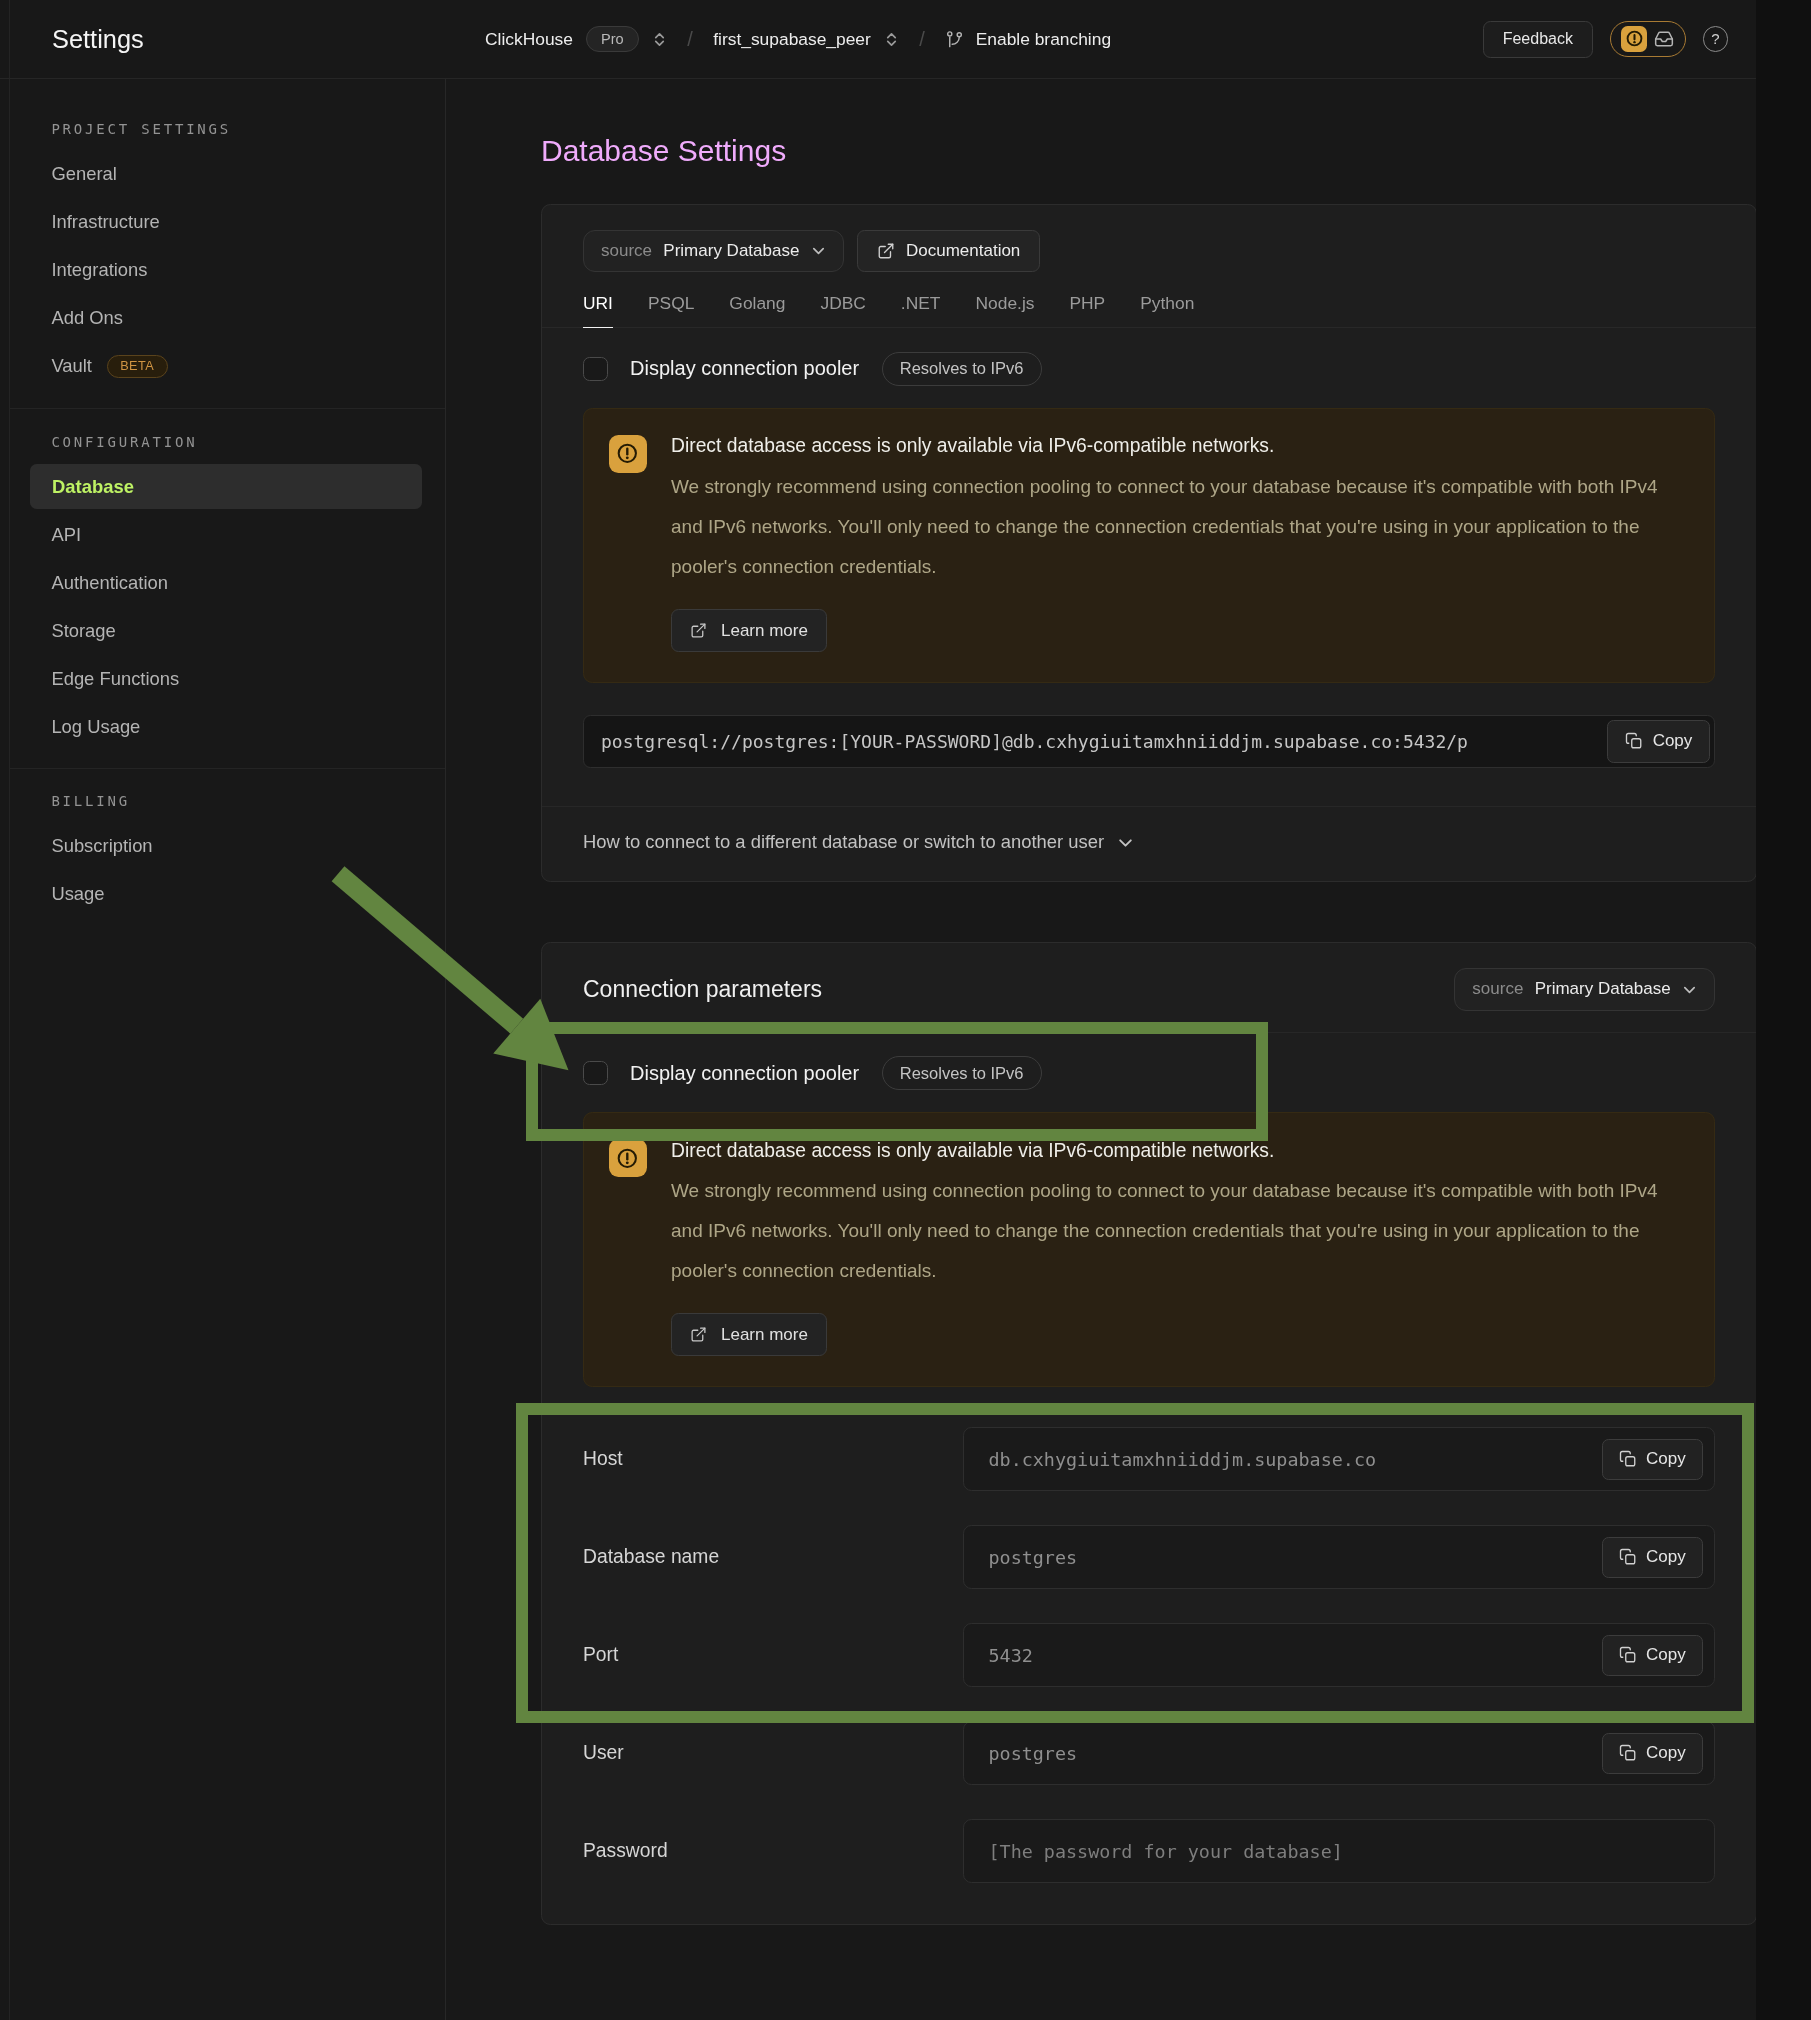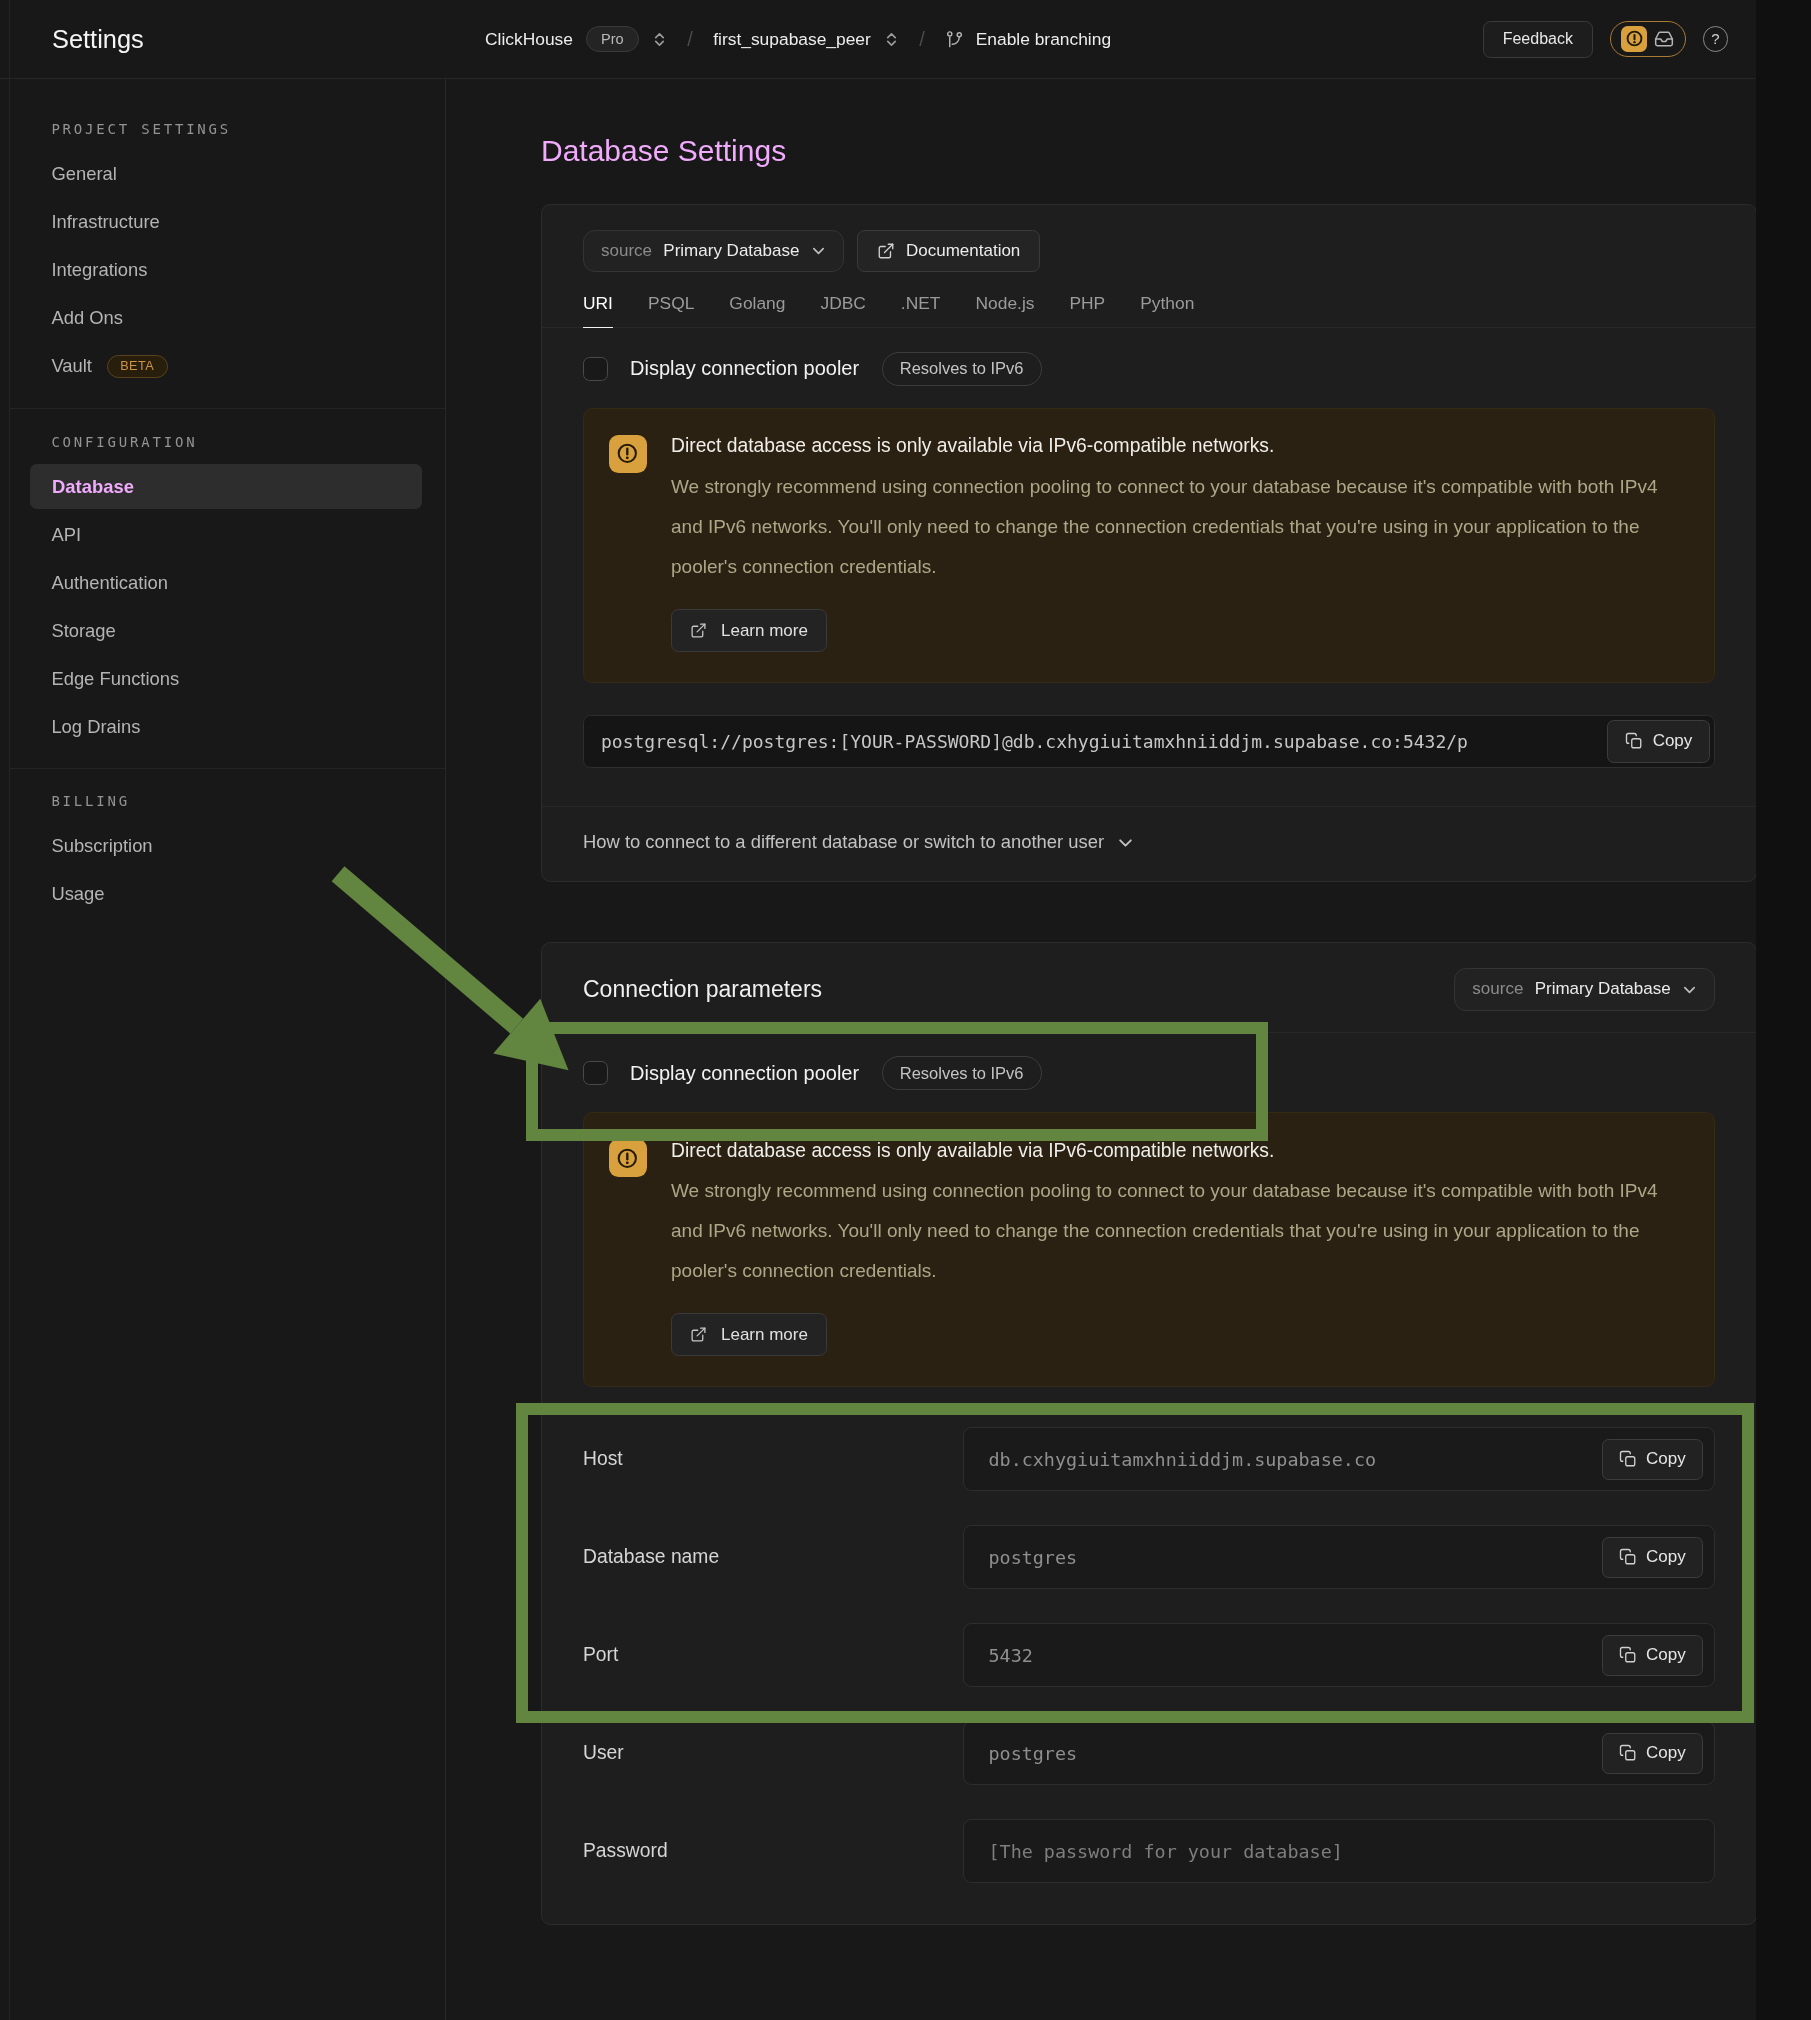--- a/index.html
+++ b/index.html
@@ -27,21 +27,21 @@
   .help-circ { width:25.4px; height:25.4px; border-radius:50%; border:1.9px solid #8a8a8a; color:#cfcfcf;
                display:flex; align-items:center; justify-content:center; font-size:15px; cursor:pointer; }
 
   
   .sidebar { position:absolute; left:10.4px; top:79px; bottom:0; width:436px; border-right:0.9px solid #272727;
              padding-top:24.5px; z-index:2; }
   .side-label { font-family:"DejaVu Sans Mono", monospace; font-size:14px; letter-spacing:2.8px; color:#939393;
                 padding:17px 0 13px 41px; }
   .side-item { display:flex; align-items:center; padding:13px 22.6px 13px 41px; font-size:18.4px; color:#b4b4b4; cursor:pointer; }
   .side-item.active { background:#2d2d2d; border-radius:6.6px; margin:1.9px 23.5px 1.9px 20px; padding:11.3px 0 11.3px 21.7px;
-                      color:#f0abfc; font-weight:700; }
+                      color:#bef264; font-weight:700; }
   .beta-badge { margin-left:15px; font-size:12.7px; letter-spacing:0.5px; color:#cf9443; border:0.9px solid #5a431c;
                 background:#281e0c; padding:3.8px 12.2px; border-radius:941px; font-weight:400; }
   .side-divider { border-top:0.9px solid #242424; margin:17px 0 7.5px 0; }
 
   
   .main { position:absolute; left:446px; top:79px; right:0; bottom:0; padding:55px 0 0 95px; }
   .page-title { font-size:30px; font-weight:400; color:#f0abfc; margin-bottom:36px; }
 
   .card { position:relative; width:1216px; background:#1e1e1e; border:0.9px solid #2c2c2c; border-radius:9.4px; }
   .card + .card { margin-top:60px; }
@@ -196,21 +196,21 @@
     <div class="side-item">
         <span>Authentication</span>
       </div>
     <div class="side-item">
         <span>Storage</span>
       </div>
     <div class="side-item">
         <span>Edge Functions</span>
       </div>
     <div class="side-item">
-        <span>Log Drains</span>
+        <span>Log Usage</span>
       </div>
 
     <div class="side-divider"></div>
 
     <div class="side-label">BILLING</div>
     <div class="side-item">
         <span>Subscription</span>
       </div>
     <div class="side-item">
         <span>Usage</span>

